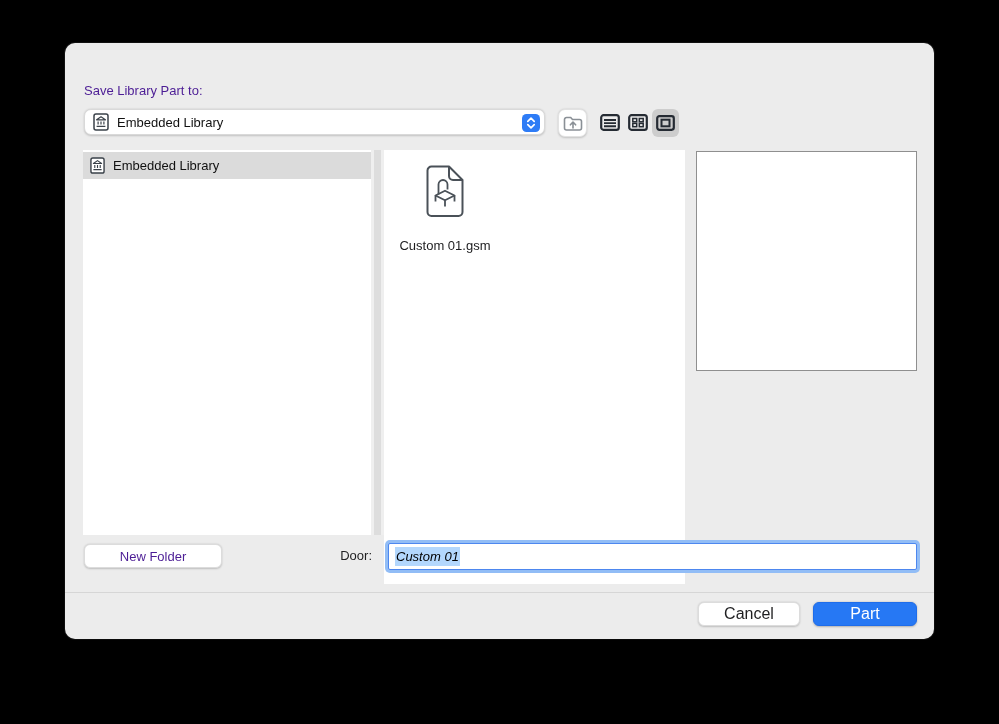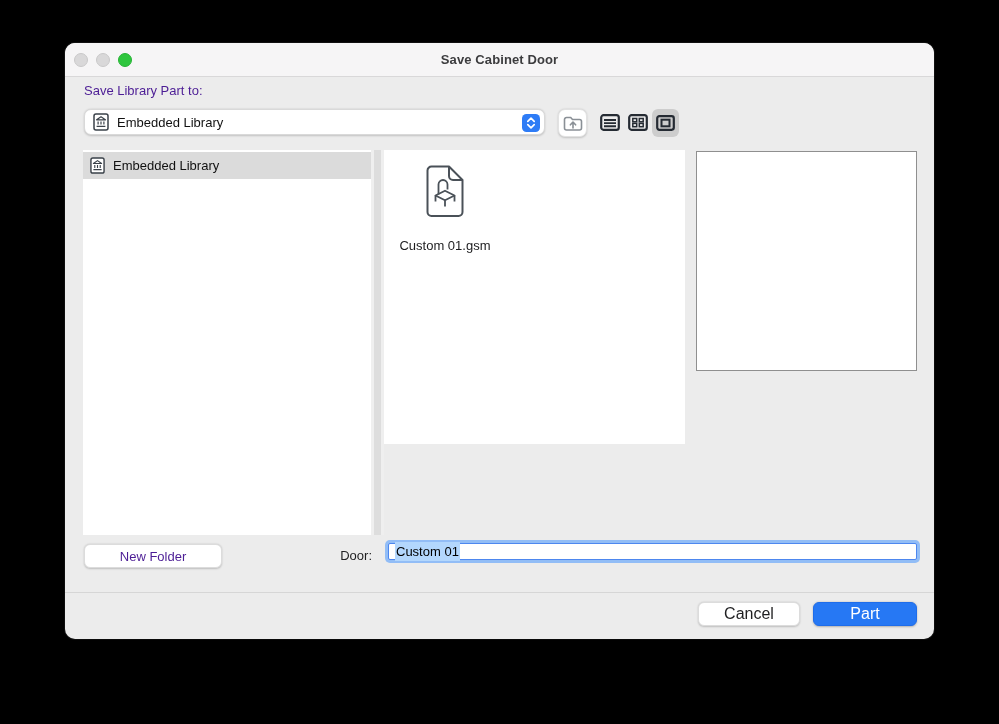--- a/index.html
+++ b/index.html
@@ -80,21 +80,21 @@
   .scroll-track {
     position: absolute; left: 306px; top: 107px; width: 13px; height: 385px;
     background: #efefef;
   }
   .scroll-track .groove {
     position: absolute; left: 3px; top: 0; width: 7px; height: 100%;
     background: #dddddd;
   }
 
   .mid-panel {
-    position: absolute; left: 319px; top: 107px; width: 301px; height: 294px;
+    position: absolute; left: 319px; top: 107px; width: 301px; height: 434px;
     background: #fff;
     padding-left: 14px;
   }
   .file-item {
     position: absolute; left: 11px; top: 13px; width: 100px;
     display: flex; flex-direction: column; align-items: center; cursor: default;
   }
   .file-item .doc-icon { margin-top: 2px; display: flex; }
   .file-label { margin-top: 21px; color: #1d1d1f; white-space: nowrap; }
 
@@ -109,24 +109,24 @@
     background: #fff; border: 1px solid #dcdcdc; border-radius: 6px;
     box-shadow: 0 0.5px 2px rgba(0,0,0,0.2);
     font-family: "Liberation Sans", sans-serif; font-size: 13px; color: #4c1d95;
     cursor: default;
   }
   .name-label {
     position: absolute; left: 237px; top: 505px; width: 70px;
     text-align: right; color: #1f1f21;
   }
   .name-field {
-    position: absolute; left: 323px; top: 500px; width: 529px; height: 17px;
+    position: absolute; left: 323px; top: 500px; width: 529px; height: 27px;
     background: #fff; border: 1px solid #4d87ef; border-radius: 2px;
     box-shadow: 0 0 0 3px #92bdf6;
-    display: flex; align-items: center; cursor: text;
+    display: flex; align-items: center; cursor: text; font-style: italic;
   }
   .name-field .sel {
     margin-left: 6px; background: #b3d7fd; color: #000;
     padding: 2px 1px 2px 1px;
   }
 
   .sep { position: absolute; left: 0; top: 549px; width: 869px; height: 1px; background: #d6d6d6; }
 
   
   .btn {
@@ -143,28 +143,20 @@
     background: #2678f4; border: 1px solid #1e6deb; color: #fff;
     box-shadow: 0 0.5px 2px rgba(0,0,0,0.25);
   }
 </style>
 </head>
 <body>
 
 <div class="stage">
   <div class="dialog">
 
-    <div class="titlebar">
-      <div class="lights">
-        <span class="light disabled"></span>
-        <span class="light disabled"></span>
-        <span class="light green"></span>
-      </div>
-      <div class="title">Save Cabinet Door</div>
-    </div>
 
     <div class="dest-label">Save Library Part to:</div>
 
     <div class="popup">
       <span class="lib-icon">
         <svg width="16" height="18" viewBox="0 0 16 18">
           <rect x="1" y="1" width="14" height="16" rx="2" fill="#fff" stroke="#3a4149" stroke-width="1.5"></rect>
           <path d="M8 3.8 L12.4 6.8 H3.6 Z" fill="none" stroke="#3a4149" stroke-width="1.2" stroke-linejoin="round"></path>
           <path d="M5.1 8.4 V11.6 M8 8.4 V11.6 M10.9 8.4 V11.6" stroke="#3a4149" stroke-width="1.2"></path>
           <path d="M3.6 13.4 H12.4" stroke="#3a4149" stroke-width="1.3"></path>

